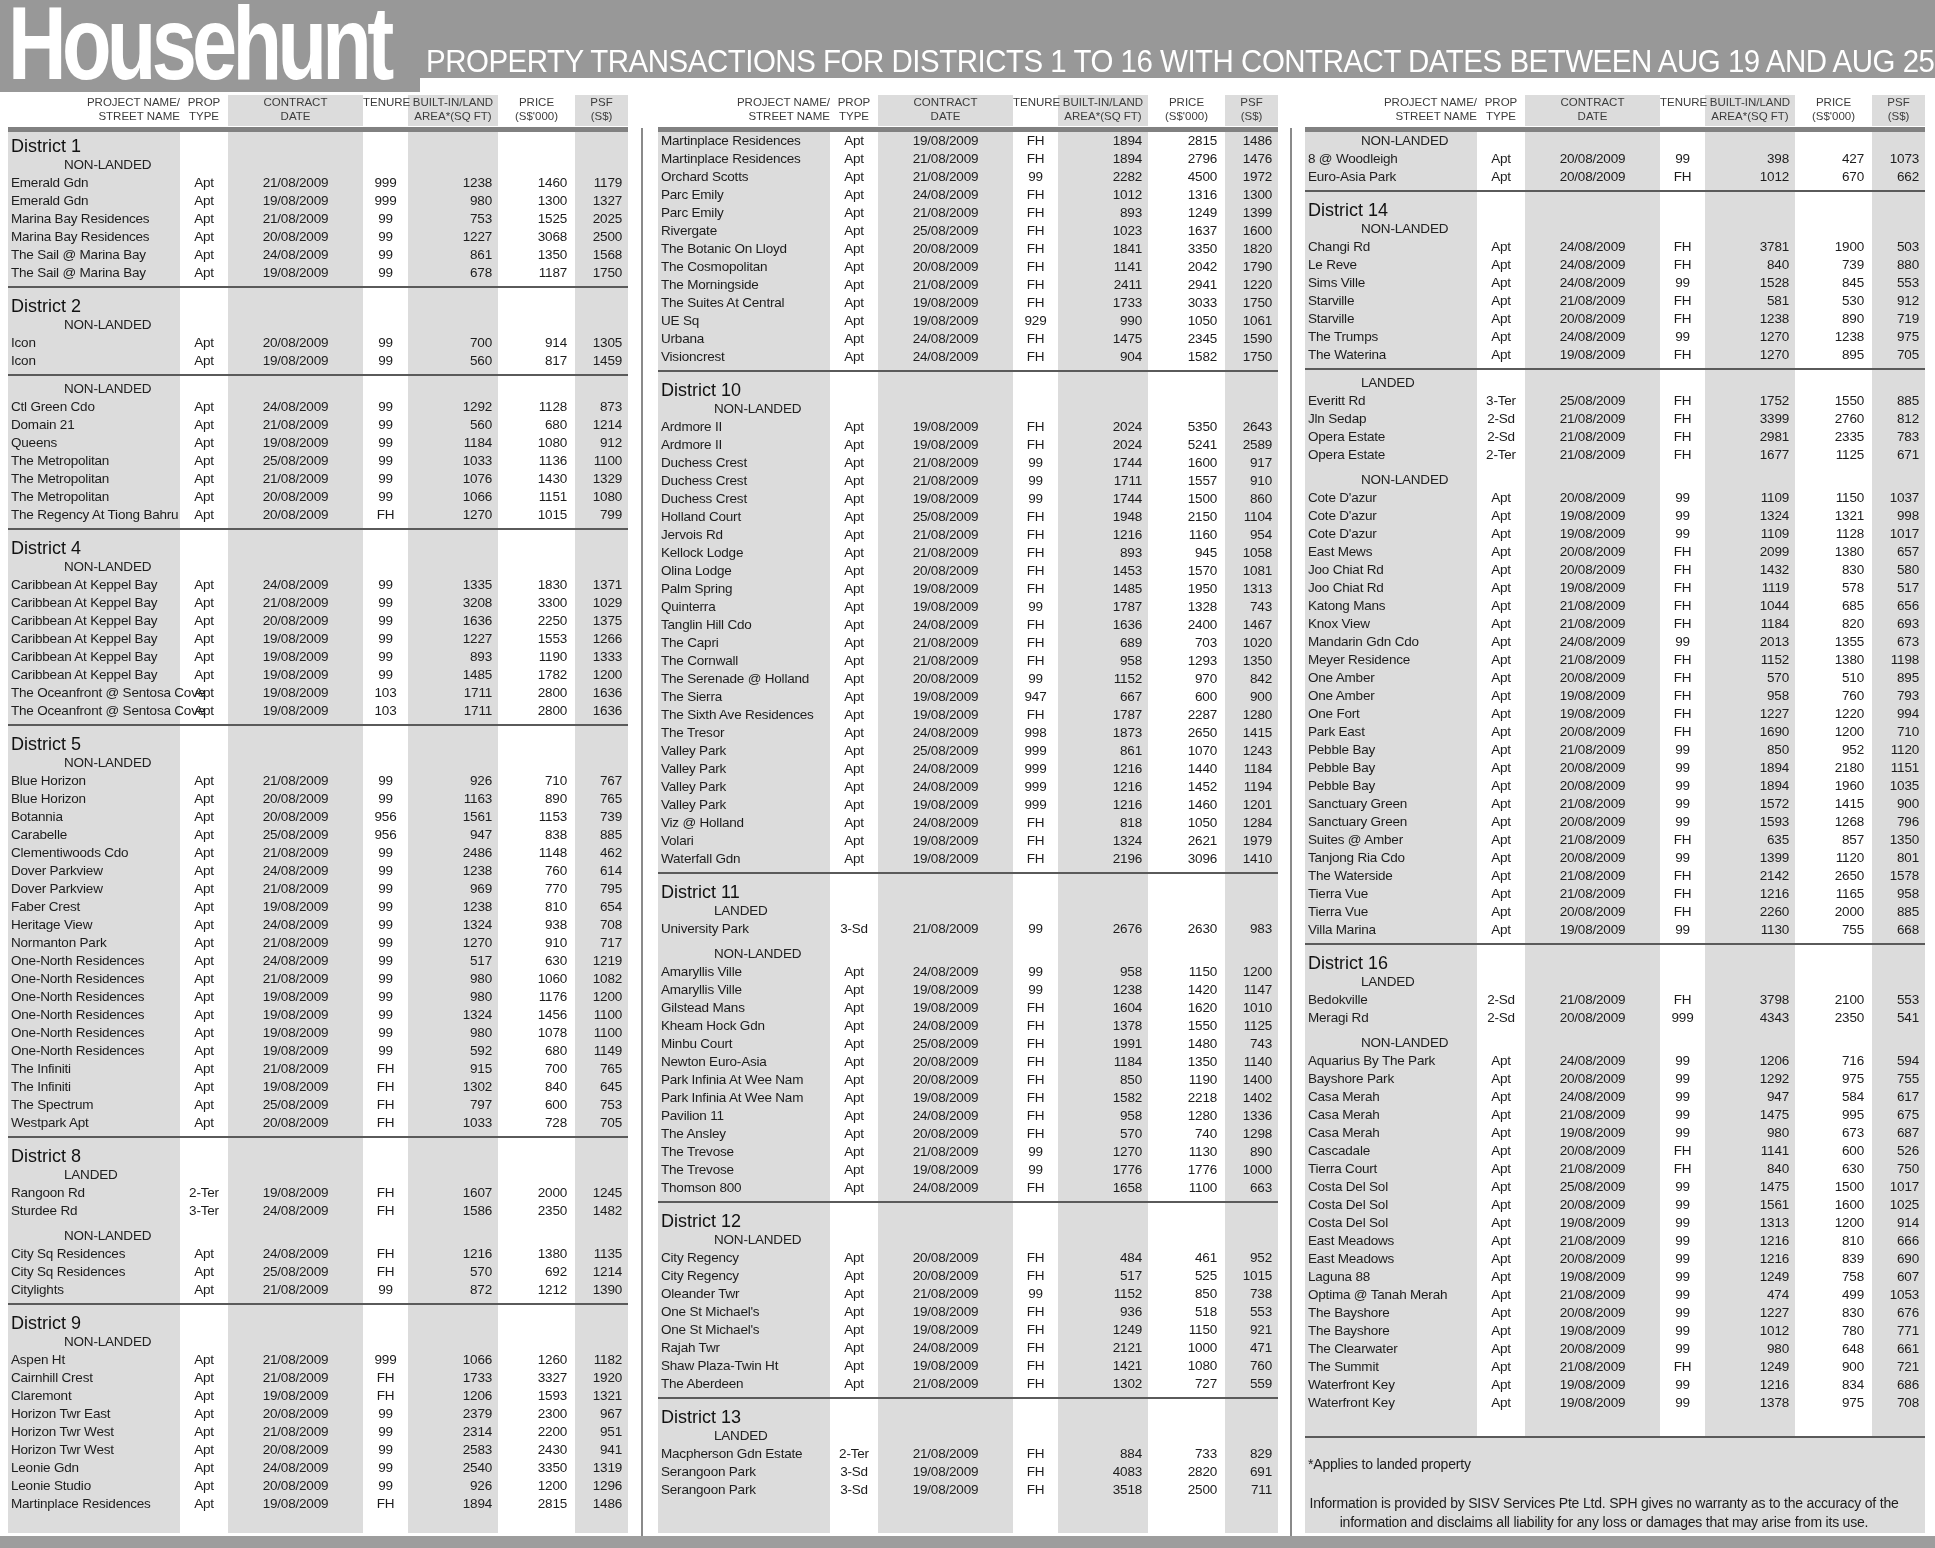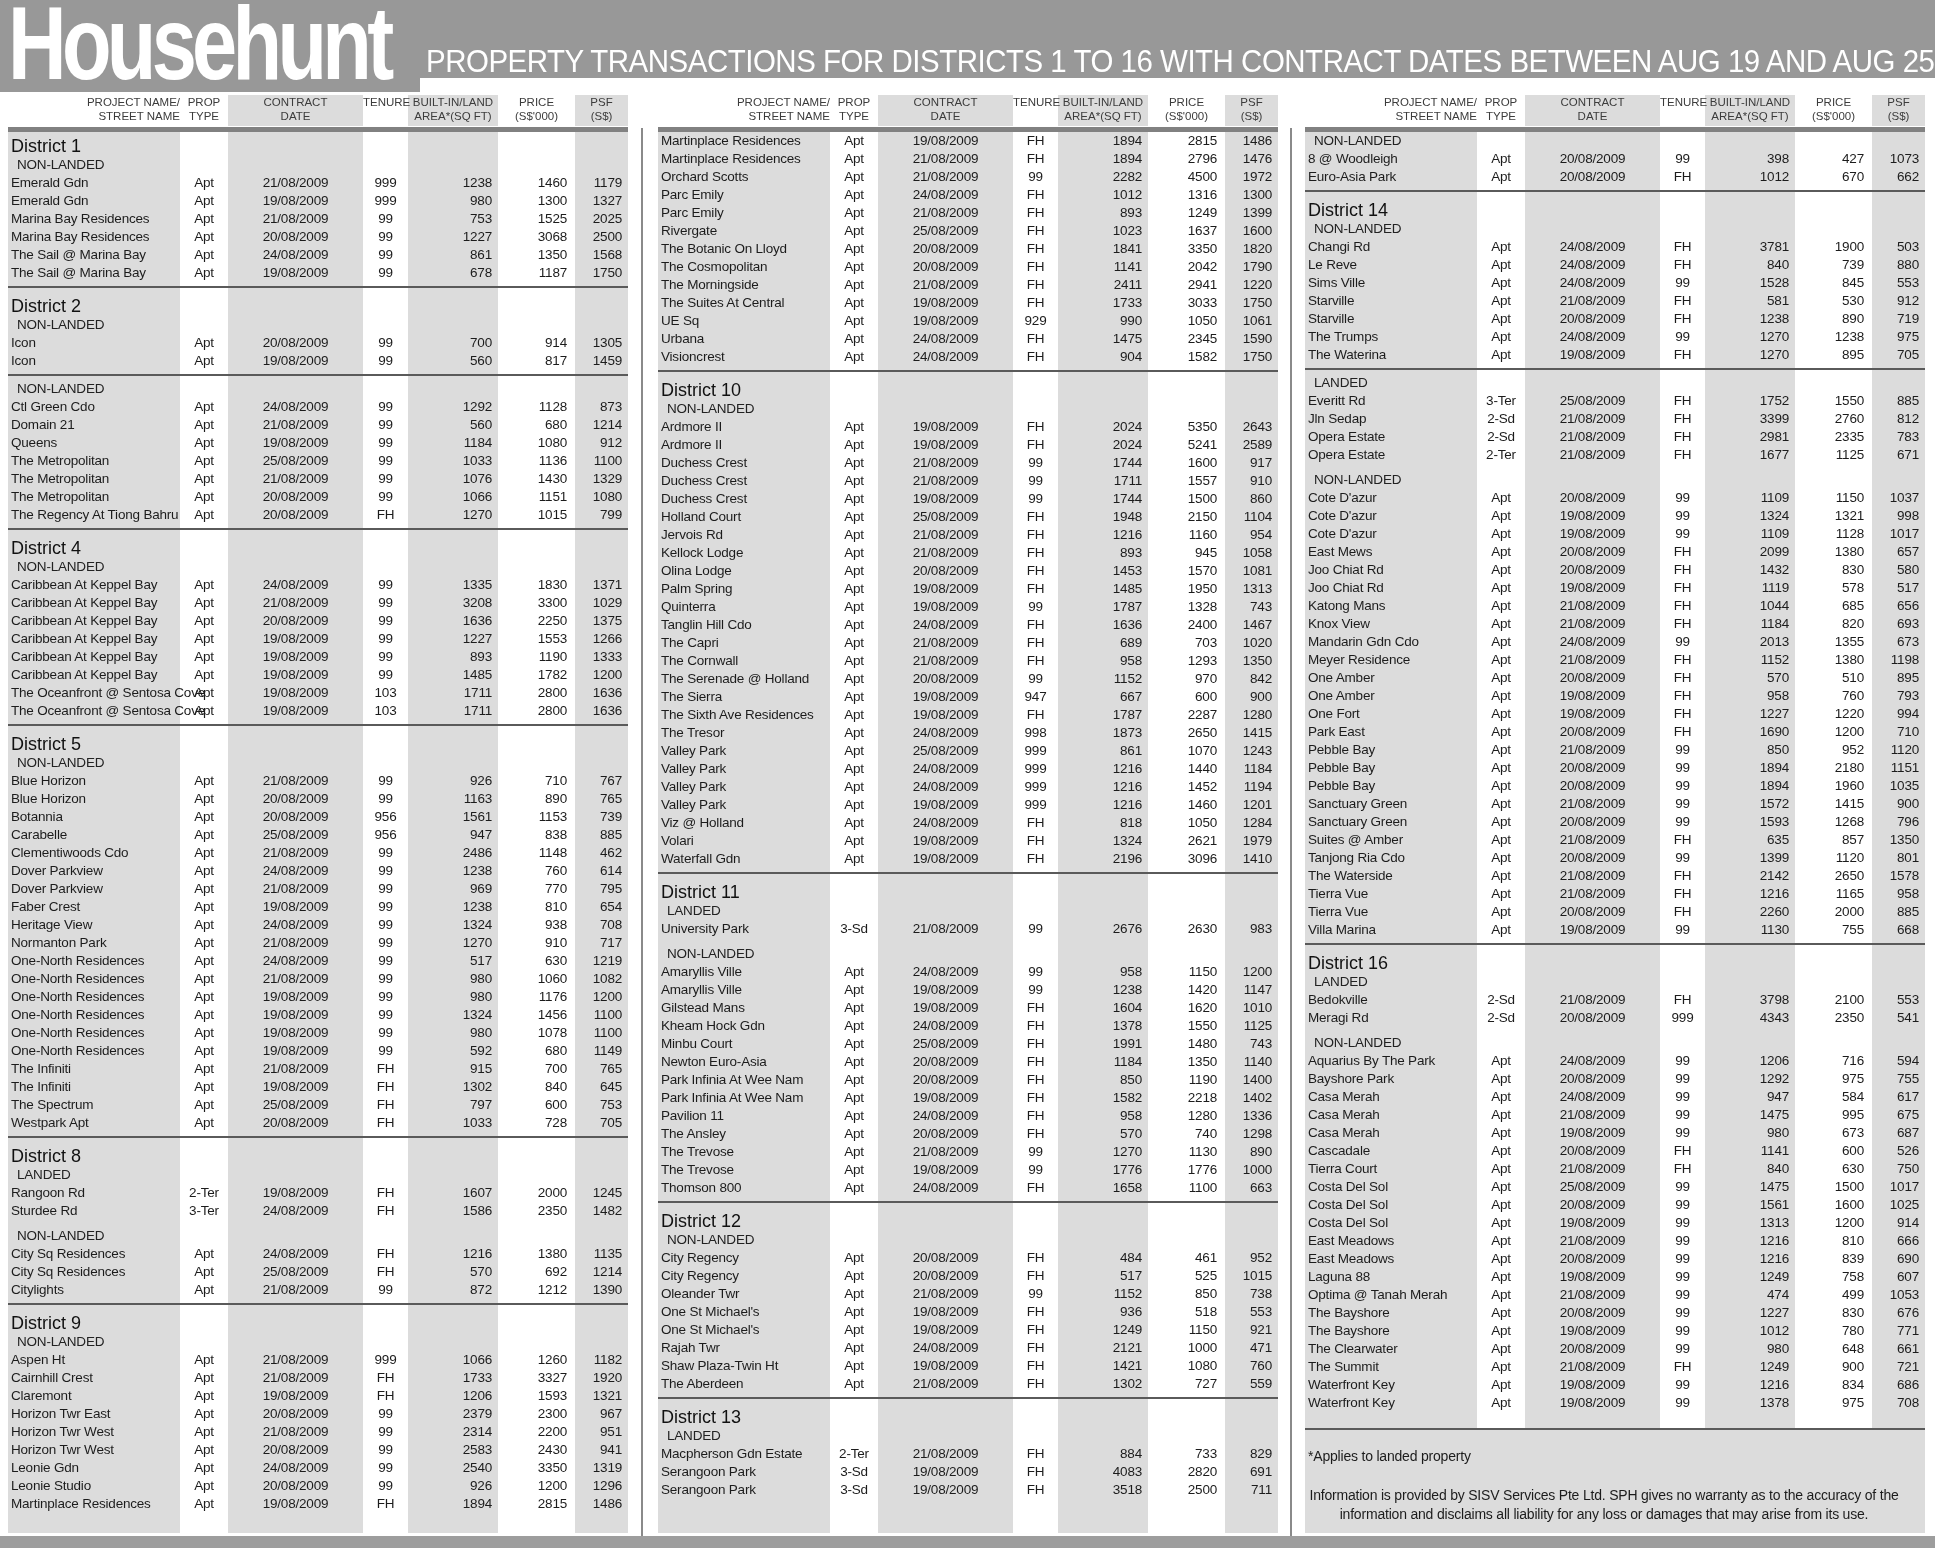--- a/index.html
+++ b/index.html
@@ -38,35 +38,35 @@
     height:1401px;overflow:hidden;position:relative;
     background:linear-gradient(to right,#dcdcdc 0 172px,#fff 172px 220px,#dcdcdc 220px 355px,#fff 355px 400px,#dcdcdc 400px 490px,#fff 490px 567px,#dcdcdc 567px 620px);
     display:flex;flex-direction:column;
   }
   .sec-sep{height:2px;background:#5a5a5a;margin:4px 0 4px 0;flex:none;}
   .district-heading{
     height:24px;padding:4px 0 0 3px;box-sizing:border-box;
     font-size:18px;font-weight:normal;color:#111;line-height:20px;flex:none;
   }
   .group-label{
-    height:18px;line-height:18px;padding-left:9px;
-    font-size:13.5px;color:#222;letter-spacing:-.2px;flex:none;
+    height:18px;line-height:18px;padding-left:20px;
+    font-size:13.5px;color:#222;letter-spacing:-.2px;flex:none;margin-left:36px;
   }
   .group-label.gap{margin-top:7px;}
   .row{height:18px;line-height:18px;font-size:13.5px;color:#1c1c1c;letter-spacing:-.2px;flex:none;}
   .cell{white-space:nowrap;}
   .cell.c0{text-align:left;padding-left:3px;}
   .cell.c1,.cell.c2,.cell.c3{text-align:center;}
   .cell.c4{text-align:right;padding-right:6px;}
   .cell.c5{text-align:right;padding-right:8px;}
   .cell.c6{text-align:right;padding-right:6px;}
   
   .tbl-footer{flex:1;}
   .tbl-footer.filled{
-    background:#dcdcdc;margin-top:16px;border-top:2px solid #5a5a5a;
+    background:#dcdcdc;margin-top:24px;border-top:2px solid #5a5a5a;
     padding:18px 10px 0 3px;font-size:14px;color:#1c1c1c;letter-spacing:-.2px;
   }
   .footnote{margin:0 0 22px 0;}
   .disclaimer{margin:0;width:592px;line-height:19px;text-align:center;}
   
   .v-divider{position:absolute;top:128px;width:2px;height:1408px;background:#8a8a8a;}
   .v-divider.d1{left:641px;} .v-divider.d2{left:1290px;}
   .bottom-bar{position:absolute;left:0;top:1536px;width:1935px;height:12px;background:#9d9d9d;}
 </style>
 </head>

